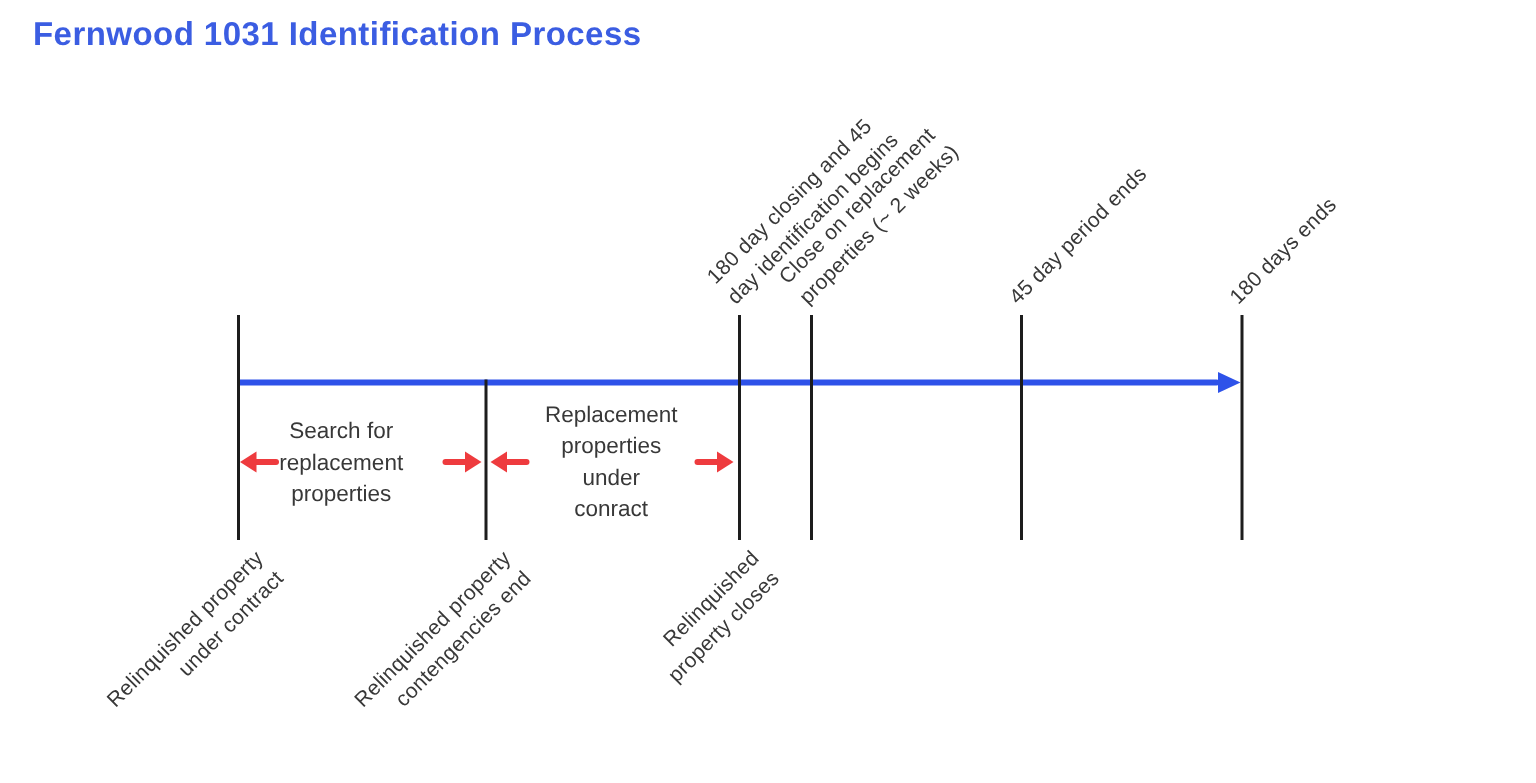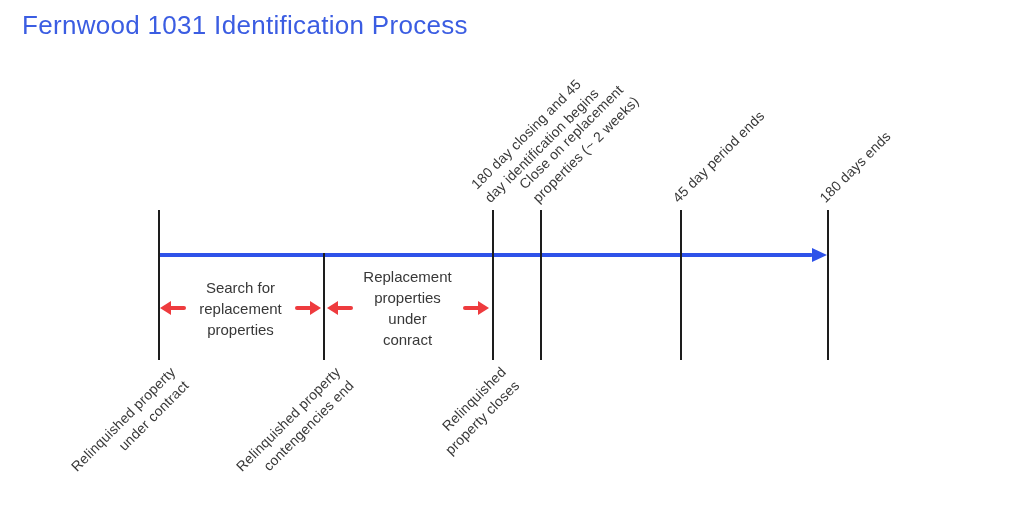--- a/index.html
+++ b/index.html
@@ -2,21 +2,21 @@
 <html style="--title-blue: #3b5de2; --accent-blue: #2e52e9; --arrow-red: #ee3b3e; --text-dark: #383838; --tick-black: #1d1d1d;"><head>
 <meta charset="utf-8">
 <style>
   :root{
     --title-blue:#3b5de2; --accent-blue:#2e52e9; --arrow-red:#ee3b3e;
     --text-dark:#383838; --tick-black:#1d1d1d;
   }
   *{margin:0;padding:0;box-sizing:border-box;}
   body{background:#f4f4f4;font-family:"Liberation Sans",sans-serif;}
   .page{position:relative;width:1024px;height:522px;background:#ffffff;overflow:hidden;}
-  .title{position:absolute;left:22px;top:10px;font-size:26px;font-weight:400;
+  .title{position:absolute;left:22px;top:10px;font-size:22px;font-weight:700;
          color:var(--title-blue);letter-spacing:.3px;text-align:right;}
   
   .axis-shaft{position:absolute;left:158px;top:253px;width:655px;height:4px;
               background:var(--accent-blue);border-radius:2px;}
   .axis-head{position:absolute;left:812px;top:248px;width:0;height:0;
              border-left:15px solid var(--accent-blue);
              border-top:7px solid transparent;border-bottom:7px solid transparent;}
   
   .tick{position:absolute;width:2px;background:var(--tick-black);}
   .t1{left:158px;top:210px;height:150px;}
@@ -33,21 +33,21 @@
   .tl1{left:494px;bottom:315px;}
   .tl2{left:542px;bottom:315px;}
   .tl3{left:682px;bottom:315px;}
   .tl4{left:829px;bottom:315px;}
   .bl1{right:858px;top:363px;}
   .bl2{right:693px;top:363px;}
   .bl3{right:527px;top:363px;}
   
   .seg{position:absolute;font-size:15px;line-height:21px;font-weight:500;
        color:var(--text-dark);white-space:pre-line;text-align:center;}
-  .seg1{left:168px;top:277px;width:145px;}
+  .seg1{left:155px;top:277px;width:145px;}
   .seg2{left:330px;top:266px;width:155px;}
   
   .arrow{position:absolute;width:26px;height:14px;}
   .arrow .shaft{position:absolute;top:5px;height:4px;background:var(--arrow-red);border-radius:2px;}
   .arrow.right .shaft{left:0;right:9px;}
   .arrow.right::after{content:"";position:absolute;right:0;top:0;width:0;height:0;
     border-left:11px solid var(--arrow-red);border-top:7px solid transparent;border-bottom:7px solid transparent;}
   .arrow.left .shaft{right:0;left:9px;}
   .arrow.left::after{content:"";position:absolute;left:0;top:0;width:0;height:0;
     border-right:11px solid var(--arrow-red);border-top:7px solid transparent;border-bottom:7px solid transparent;}

